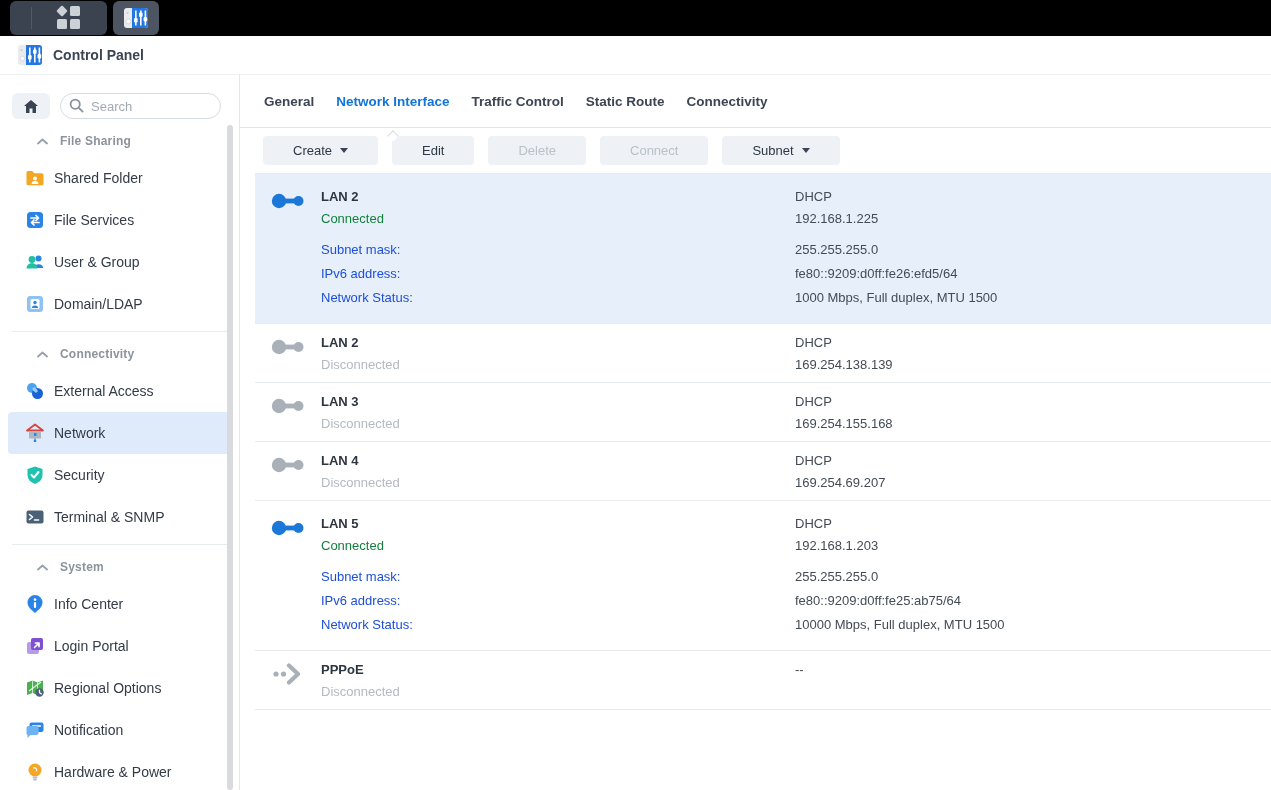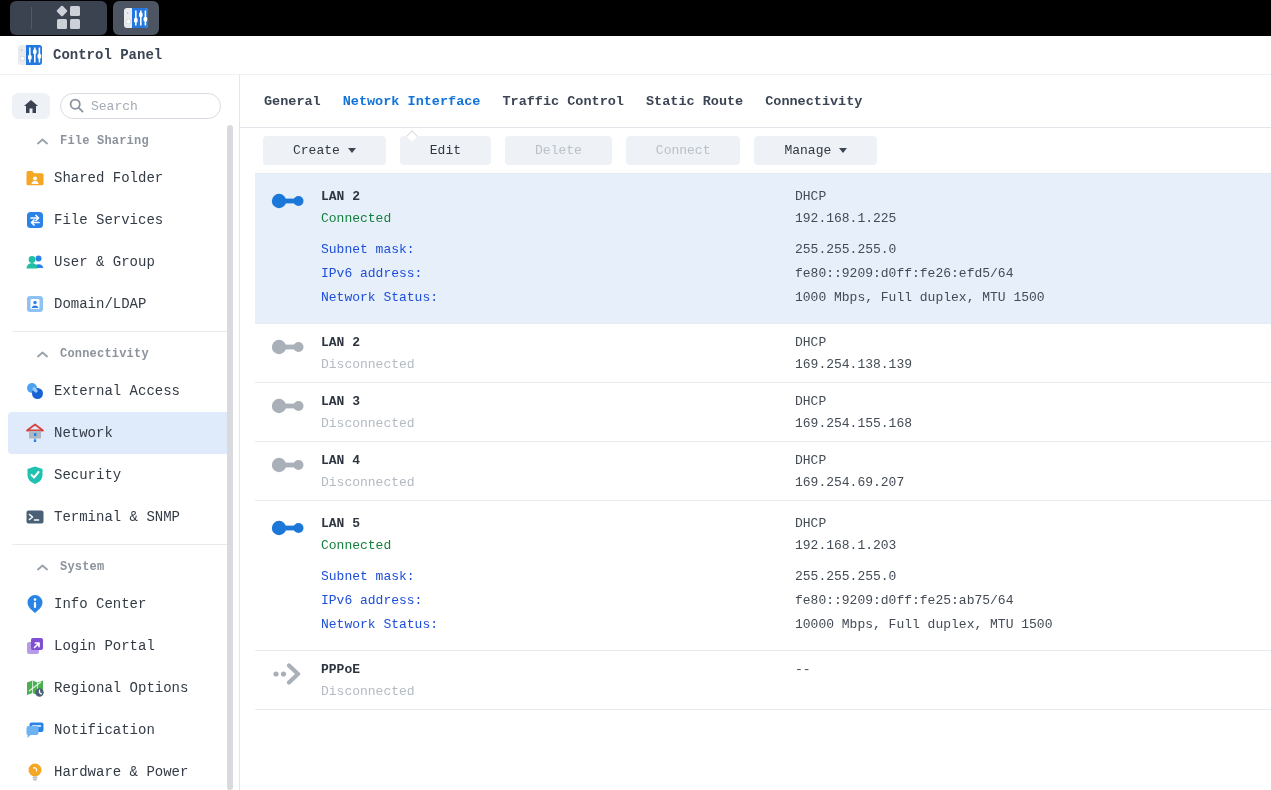--- a/index.html
+++ b/index.html
@@ -1,18 +1,18 @@
 <!DOCTYPE html>
 <html><head>
 <meta charset="utf-8">
 <style>
   * { margin:0; padding:0; box-sizing:border-box; }
   html,body { width:1271px; height:790px; background:#000; }
   body { font-family:"Liberation Sans","DejaVu Sans",sans-serif; }
-  .screen { position:relative; width:1271px; height:790px; overflow:hidden; background:#fff;font-family:Liberation Mono, monospace; }
+  .screen { position:relative; width:1271px; height:790px; overflow:hidden; background:#fff; }
 
   
   .taskbar { position:absolute; top:0; left:0; width:100%; height:36px; background:#000; z-index:10; }
   .tb-btn { position:absolute; top:1px; height:34px; border-radius:6px; display:flex; align-items:center; justify-content:center; cursor:pointer; }
   .tb-main { left:10px; width:97px; background:#3c4350; }
   .tb-main::before { content:""; position:absolute; left:21px; top:6px; bottom:6px; width:1px; background:#525a66; }
   .grid-icon { position:relative; left:10px; width:24px; height:24px; display:grid; grid-template-columns:10px 10px; grid-template-rows:10px 10px; gap:3px; }
   .grid-icon span { background:#ccd1d8; border-radius:1.5px; }
   .grid-icon span:first-child { transform:rotate(45deg) scale(.82); }
   .tb-app { left:113px; width:46px; background:#4d5562; }
@@ -339,21 +339,21 @@
         <button class="btn">
             <span>Edit</span>
           </button>
         <button class="btn disabled">
             <span>Delete</span>
           </button>
         <button class="btn disabled">
             <span>Connect</span>
           </button>
         <button class="btn">
-            <span>Manage</span>
+            <span>Subnet</span>
             <span class="caret"></span>
           </button>
       </div>
 
       <div class="iface-list">
 
         <div class="iface-row row-expanded selected">
           <div class="ic-cell"><svg width="34" height="22" viewBox="0 0 34 22">
                 <circle cx="8" cy="11" r="7.2" fill="#1b78d9"></circle>
                 <rect x="8" y="8.6" width="18" height="4.8" fill="#1b78d9"></rect>

